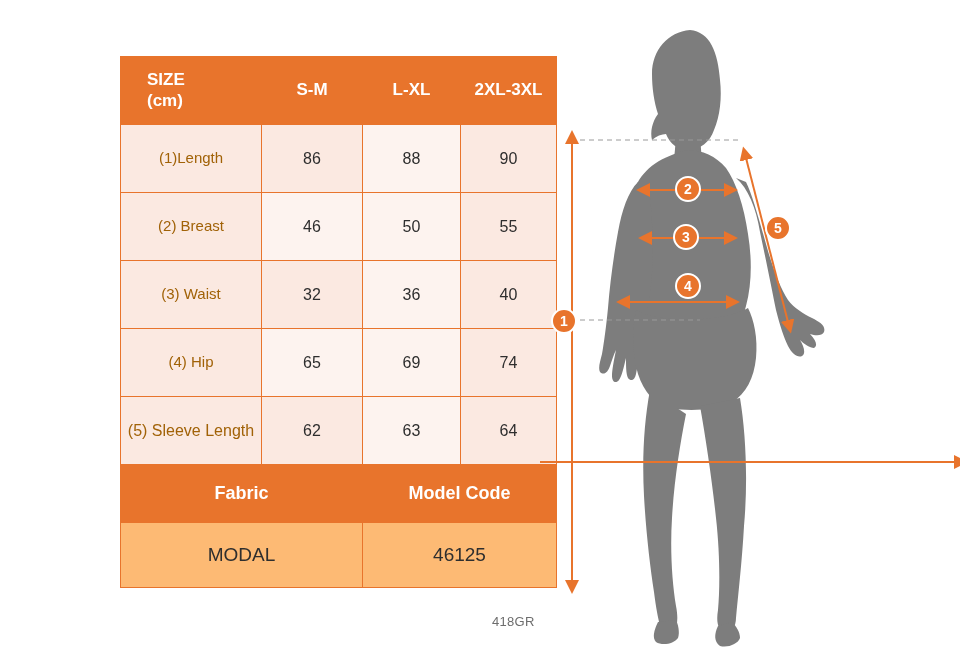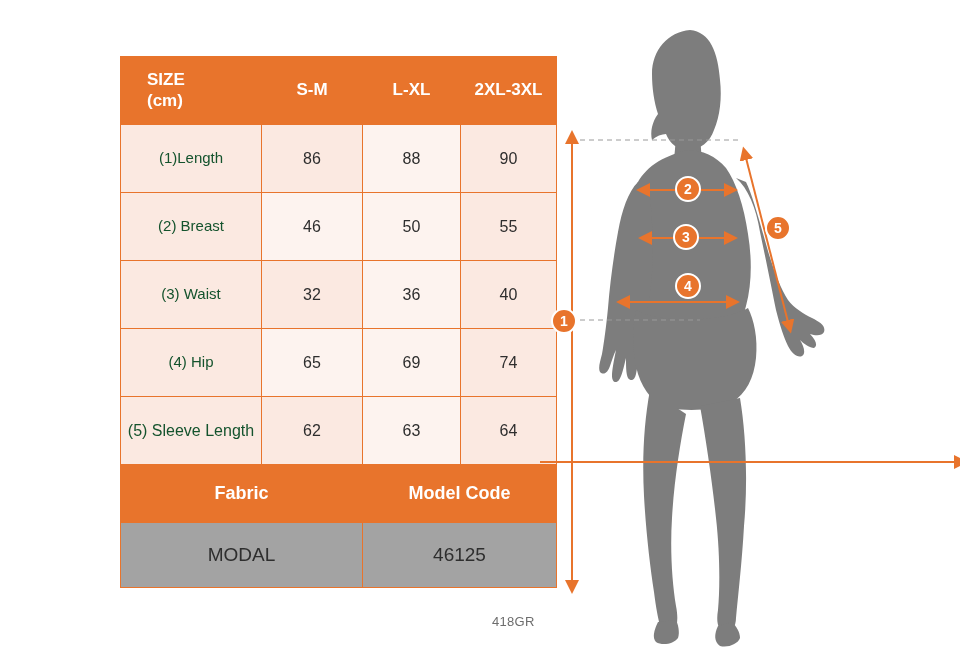--- a/index.html
+++ b/index.html
@@ -57,21 +57,21 @@
     font-size: 17px;
     text-align: left;
     padding-left: 26px;
   }
   .hdr-cell.size-label .l1 { display:block; }
   .hdr-cell.size-label .l2 { display:block; }
 
   
   .row-label {
     background: #fbe9e1;
-    color: #14532d;
+    color: #a16207;
     font-size: 15px;
     height: 67px;
     line-height: 1.25;
   }
   .cell-val {
     color: #2e2e2e;
     font-size: 16px;
     height: 67px;
   }
   .cell-val.shade-a { background: #fdf3ef; }
@@ -80,21 +80,21 @@
 
   
   .fabric-hdr {
     background: #e8742c;
     color: #ffffff;
     font-weight: bold;
     font-size: 18px;
     height: 57px;
   }
   .fabric-val {
-    background: #a3a3a3;
+    background: #fdba74;
     color: #2e2e2e;
     font-size: 19px;
     height: 64px;
   }
 
   #code-note {
     position: absolute;
     left: 492px;
     top: 614px;
     font-size: 13px;

